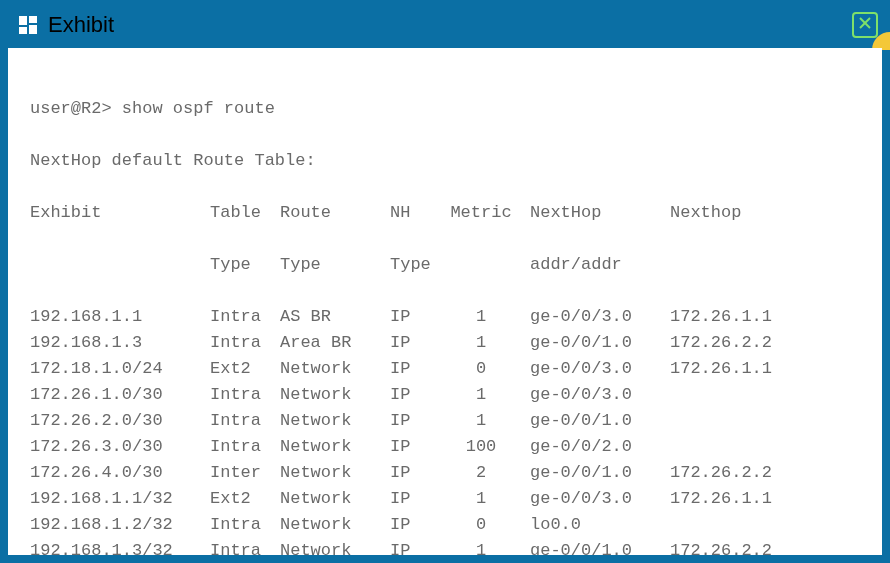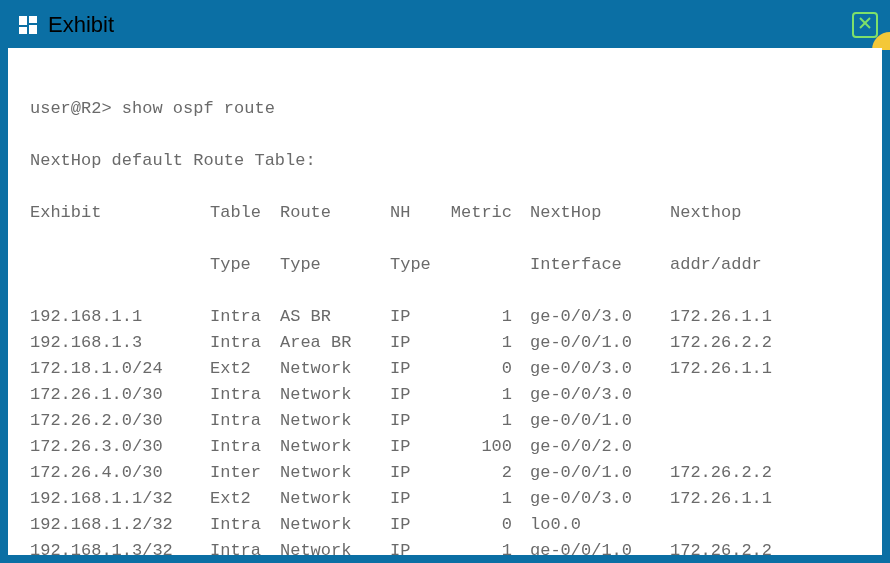--- a/index.html
+++ b/index.html
@@ -77,21 +77,21 @@
     font-size: 17px;
     line-height: 26px;
     color: #6a6a6a;
     white-space: pre;
   }
   .row { display: flex; }
   .c-prefix    { display:inline-block; width: 180px; }
   .c-pathtype  { display:inline-block; width: 70px;  }
   .c-routetype { display:inline-block; width: 110px; }
   .c-nhtype    { display:inline-block; width: 60px;  }
-  .c-metric    { display:inline-block; width: 80px; text-align: right; padding-right: 18px; }
+  .c-metric    { display:inline-block; width: 80px; text-align: center; padding-right: 18px; }
   .c-nhif      { display:inline-block; width: 140px; }
   .c-nhaddr    { display:inline-block; width: 140px; }
 </style>
 </head>
 <body>
 
 <div class="window">
   <div class="titlebar">
     <span class="logo-icon">
       <svg viewBox="0 0 24 24" fill="#fff">
@@ -108,17 +108,17 @@
       </span>
     </div>
     <div class="corner-dot"></div>
   </div>
 
   <div class="content">
     <div class="terminal">
 <div class="row"><span>user@R2&gt; show ospf route</span></div>
 <div class="row"><span>NextHop default Route Table:</span></div>
 <div class="row"><span class="c-prefix">Exhibit</span><span class="c-pathtype">Table</span><span class="c-routetype">Route</span><span class="c-nhtype">NH</span><span class="c-metric">Metric</span><span class="c-nhif">NextHop</span><span class="c-nhaddr">Nexthop</span></div>
-<div class="row"><span class="c-prefix"></span><span class="c-pathtype">Type</span><span class="c-routetype">Type</span><span class="c-nhtype">Type</span><span class="c-metric"></span><span class="c-nhif">Interface</span><span class="c-nhaddr">addr/addr</span></div>
+<div class="row"><span class="c-prefix"></span><span class="c-pathtype">Type</span><span class="c-routetype">Type</span><span class="c-nhtype">Type</span><span class="c-metric"></span><span class="c-nhaddr">addr/addr</span></div>
 <div id="rows-container"><div class="row"><span class="c-prefix">192.168.1.1</span><span class="c-pathtype">Intra</span><span class="c-routetype">AS BR</span><span class="c-nhtype">IP</span><span class="c-metric">1</span><span class="c-nhif">ge-0/0/3.0</span><span class="c-nhaddr">172.26.1.1</span></div><div class="row"><span class="c-prefix">192.168.1.3</span><span class="c-pathtype">Intra</span><span class="c-routetype">Area BR</span><span class="c-nhtype">IP</span><span class="c-metric">1</span><span class="c-nhif">ge-0/0/1.0</span><span class="c-nhaddr">172.26.2.2</span></div><div class="row"><span class="c-prefix">172.18.1.0/24</span><span class="c-pathtype">Ext2</span><span class="c-routetype">Network</span><span class="c-nhtype">IP</span><span class="c-metric">0</span><span class="c-nhif">ge-0/0/3.0</span><span class="c-nhaddr">172.26.1.1</span></div><div class="row"><span class="c-prefix">172.26.1.0/30</span><span class="c-pathtype">Intra</span><span class="c-routetype">Network</span><span class="c-nhtype">IP</span><span class="c-metric">1</span><span class="c-nhif">ge-0/0/3.0</span><span class="c-nhaddr"></span></div><div class="row"><span class="c-prefix">172.26.2.0/30</span><span class="c-pathtype">Intra</span><span class="c-routetype">Network</span><span class="c-nhtype">IP</span><span class="c-metric">1</span><span class="c-nhif">ge-0/0/1.0</span><span class="c-nhaddr"></span></div><div class="row"><span class="c-prefix">172.26.3.0/30</span><span class="c-pathtype">Intra</span><span class="c-routetype">Network</span><span class="c-nhtype">IP</span><span class="c-metric">100</span><span class="c-nhif">ge-0/0/2.0</span><span class="c-nhaddr"></span></div><div class="row"><span class="c-prefix">172.26.4.0/30</span><span class="c-pathtype">Inter</span><span class="c-routetype">Network</span><span class="c-nhtype">IP</span><span class="c-metric">2</span><span class="c-nhif">ge-0/0/1.0</span><span class="c-nhaddr">172.26.2.2</span></div><div class="row"><span class="c-prefix">192.168.1.1/32</span><span class="c-pathtype">Ext2</span><span class="c-routetype">Network</span><span class="c-nhtype">IP</span><span class="c-metric">1</span><span class="c-nhif">ge-0/0/3.0</span><span class="c-nhaddr">172.26.1.1</span></div><div class="row"><span class="c-prefix">192.168.1.2/32</span><span class="c-pathtype">Intra</span><span class="c-routetype">Network</span><span class="c-nhtype">IP</span><span class="c-metric">0</span><span class="c-nhif">lo0.0</span><span class="c-nhaddr"></span></div><div class="row"><span class="c-prefix">192.168.1.3/32</span><span class="c-pathtype">Intra</span><span class="c-routetype">Network</span><span class="c-nhtype">IP</span><span class="c-metric">1</span><span class="c-nhif">ge-0/0/1.0</span><span class="c-nhaddr">172.26.2.2</span></div></div>
     </div>
   </div>
 </div>
 
 </body></html>

